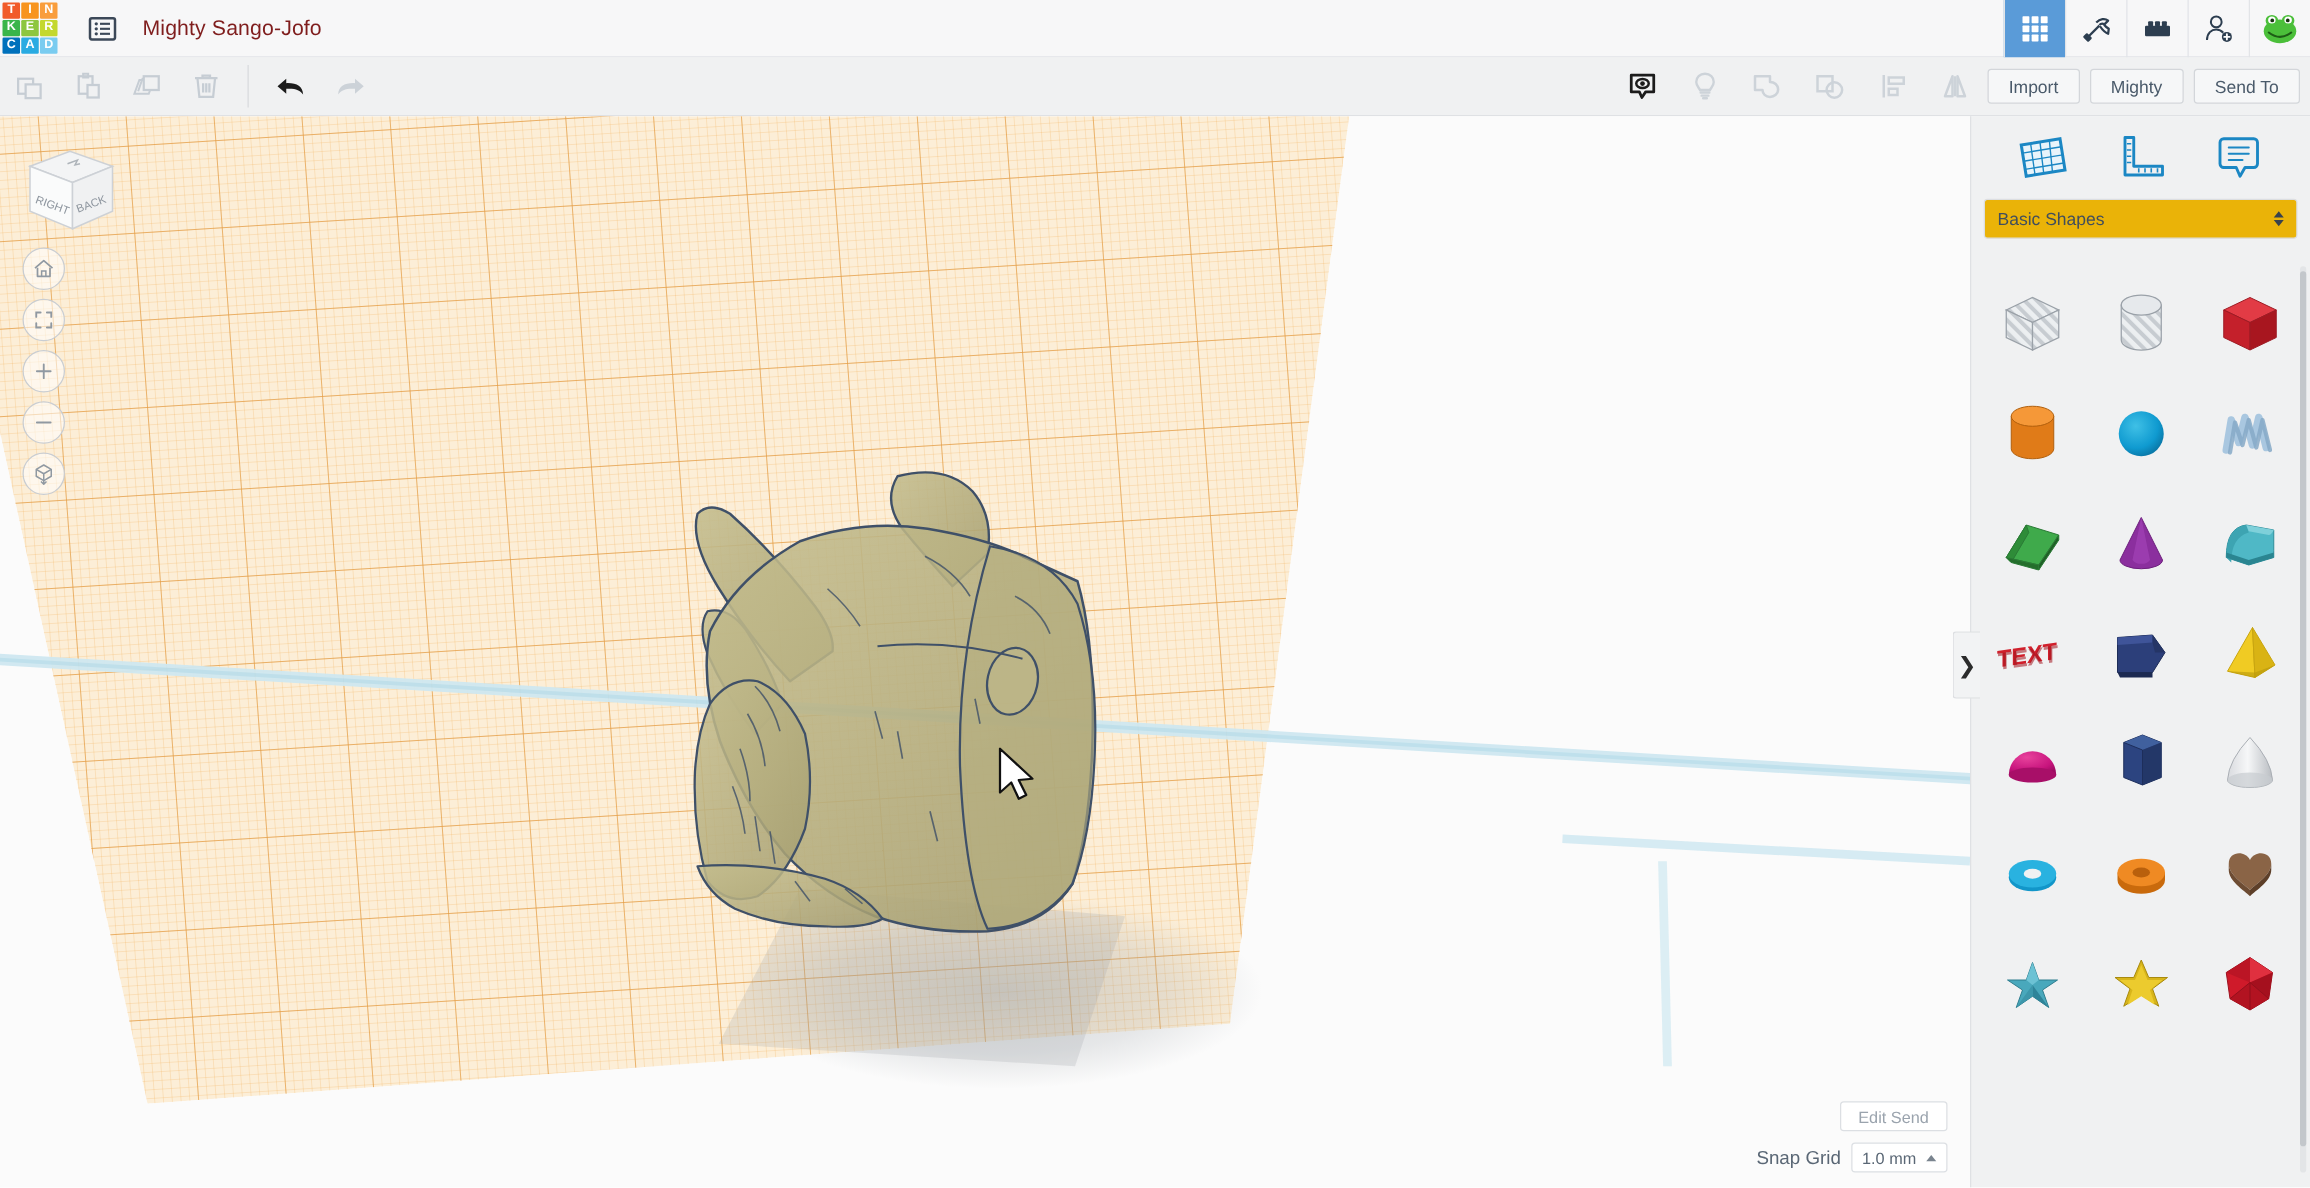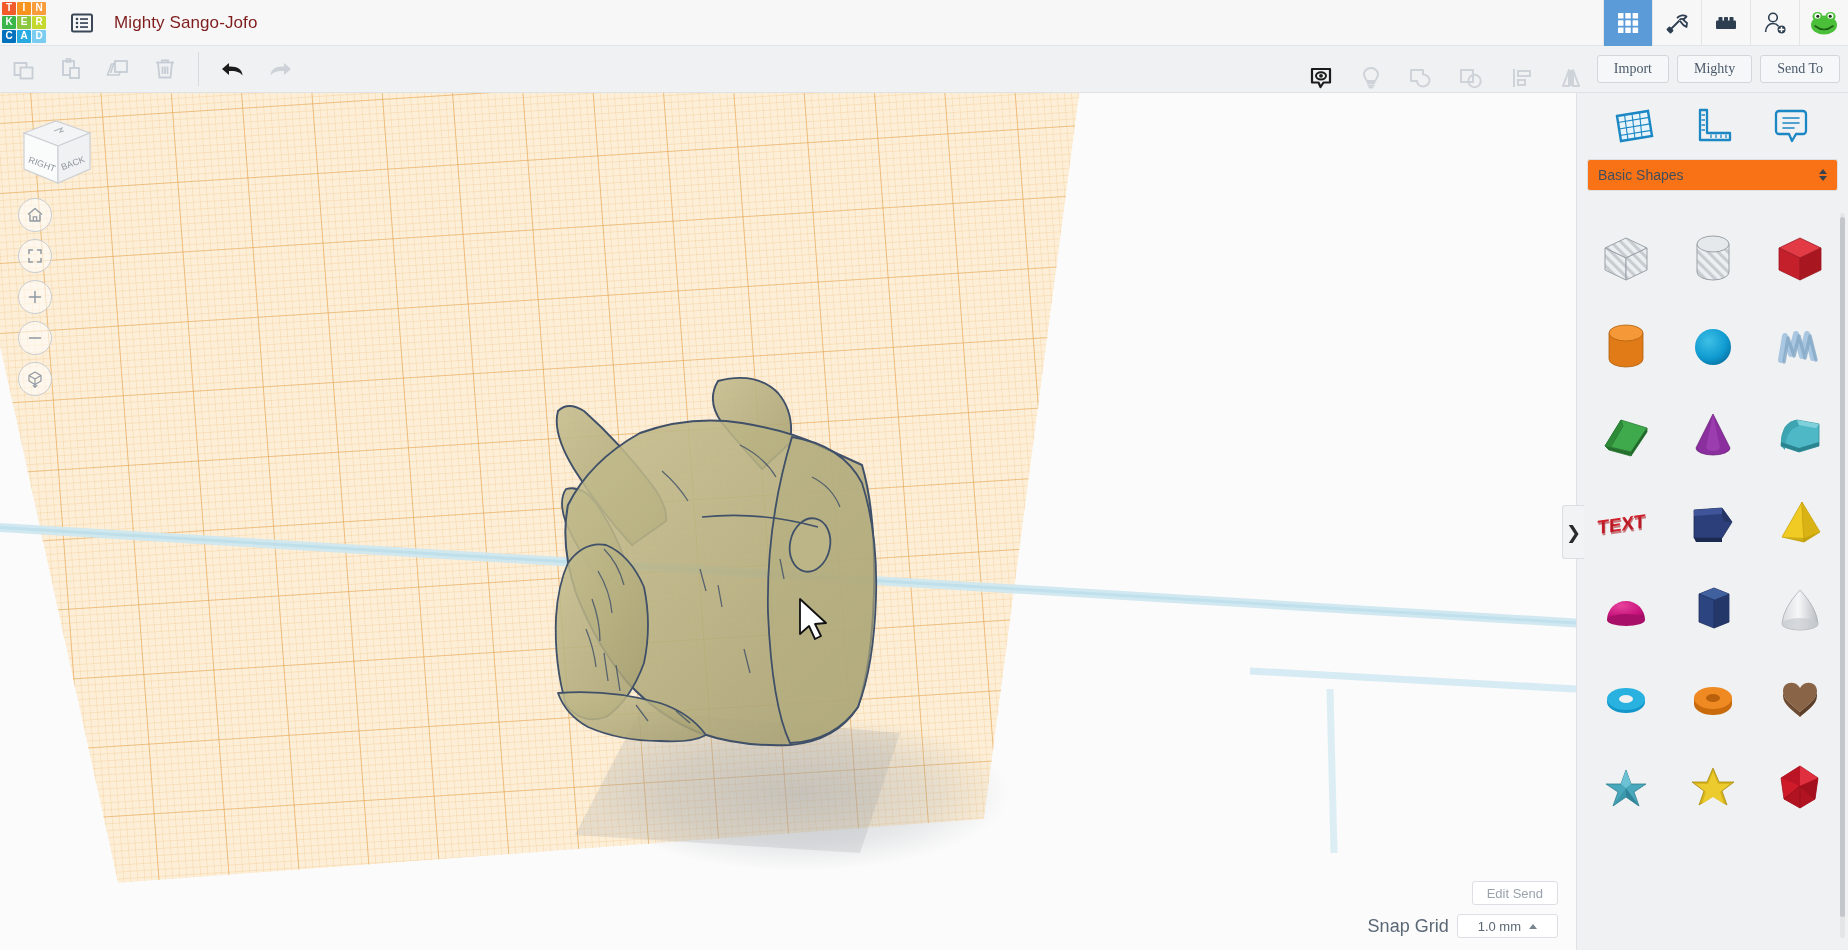--- a/index.html
+++ b/index.html
@@ -57,21 +57,21 @@
     background: #f0f1f2;
     border-bottom: 1px solid #dfe1e4;
     display: flex; align-items: stretch;
   }
   .tb-btn {
     width: 47px; display: flex; align-items: center; justify-content: center;
     cursor: pointer;
   }
   .tb-sep { width: 1px; background: #d8dadd; margin: 6px 10px; }
   .tb-spacer { flex: 1; }
-  .tb-group-right { display: flex; align-items: flex-end; font-family: Liberation Serif, serif; }
+  .tb-group-right { display: flex; align-items: center; }
   .tb-divline { width: 1px; background: #d8dadd; margin: 6px 0; }
   .tb-icon-cell {
     width: 49px; display: flex; align-items: center; justify-content: center;
     cursor: pointer;
   }
   .tb-text-btn {
     align-self: center;
     height: 28px; padding: 0 16px; margin-right: 8px;
     font-size: 14px; color: #4a5a6a;
     background: #f6f7f8; border: 1px solid #d3d6da; border-radius: 3px;
@@ -101,23 +101,23 @@
   .edit-grid-btn {
     position: absolute; right: 18px; bottom: 45px;
     height: 24px; padding: 0 14px; font-size: 13px; color: #9aa3ad;
     background: rgba(255,255,255,.85); border: 1px solid #dcdfe3; border-radius: 3px;
     display: flex; align-items: center; cursor: pointer;
   }
   .snap-row {
     position: absolute; right: 18px; bottom: 12px;
     display: flex; align-items: center; gap: 8px;
   }
-  .snap-label { font-size: 18px; color: #5a6775; }
+  .snap-label { font-size: 15px; color: #5a6775; }
   .snap-select {
-    height: 24px; padding: 0 20px; font-size: 13px; color: #5a6775;
+    height: 24px; padding: 0 8px; font-size: 13px; color: #5a6775;
     background: #fff; border: 1px solid #dcdfe3; border-radius: 3px;
     display: flex; align-items: center; gap: 8px; cursor: pointer;
   }
   .caret-up { width: 0; height: 0; border-left: 4px solid transparent;
     border-right: 4px solid transparent; border-bottom: 5px solid #7a848f; }
 
   
   .collapse-handle {
     position: absolute; left: 1562px; top: 505px; width: 22px; height: 54px;
     background: #f2f3f4; border: 1px solid #dcdee1; border-right: none;
@@ -133,21 +133,21 @@
     background: #f0f1f2; border-left: 1px solid #dfe1e4;
   }
   .rp-icons {
     height: 66px; display: flex; align-items: center; justify-content: space-around;
     padding: 0 18px;
   }
   .rp-icon-btn { cursor: pointer; display: flex; align-items: center; justify-content: center;
     width: 54px; height: 50px; }
   .rp-select-wrap { padding: 0 10px; }
   .rp-select {
-    height: 32px; background: #f97316; border: 1px solid #dcdee1; border-radius: 3px;
+    height: 32px; background: #eab308; border: 1px solid #dcdee1; border-radius: 3px;
     display: flex; align-items: center; padding: 0 10px;
     font-size: 14px; color: #414e5d; cursor: pointer;
   }
   .rp-select .spin { margin-left: auto; display: flex; flex-direction: column; gap: 2px; }
   .spin-up { width:0;height:0;border-left:4px solid transparent;border-right:4px solid transparent;border-bottom:5px solid #38424e; }
   .spin-dn { width:0;height:0;border-left:4px solid transparent;border-right:4px solid transparent;border-top:5px solid #38424e; }
 
   .shape-grid {
     position: absolute; left: 0; top: 112px; width: 272px; height: 745px;
     display: grid;

